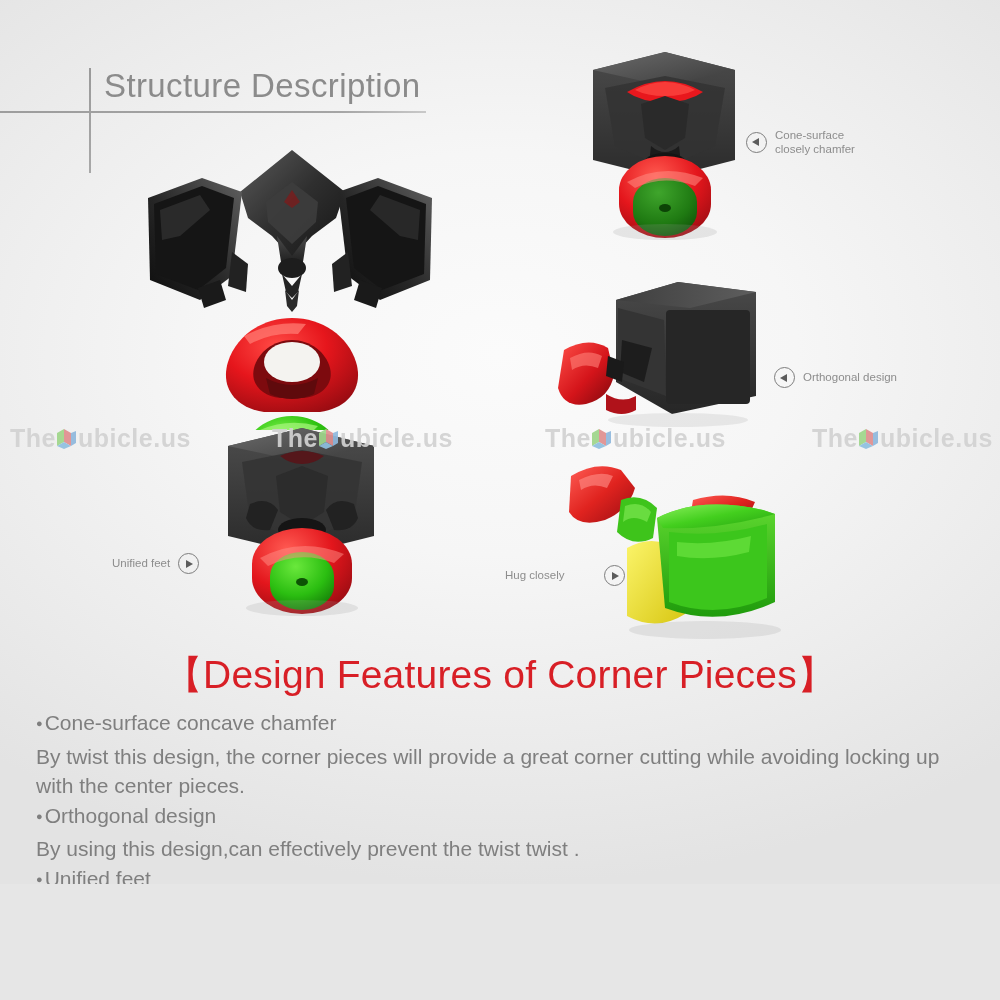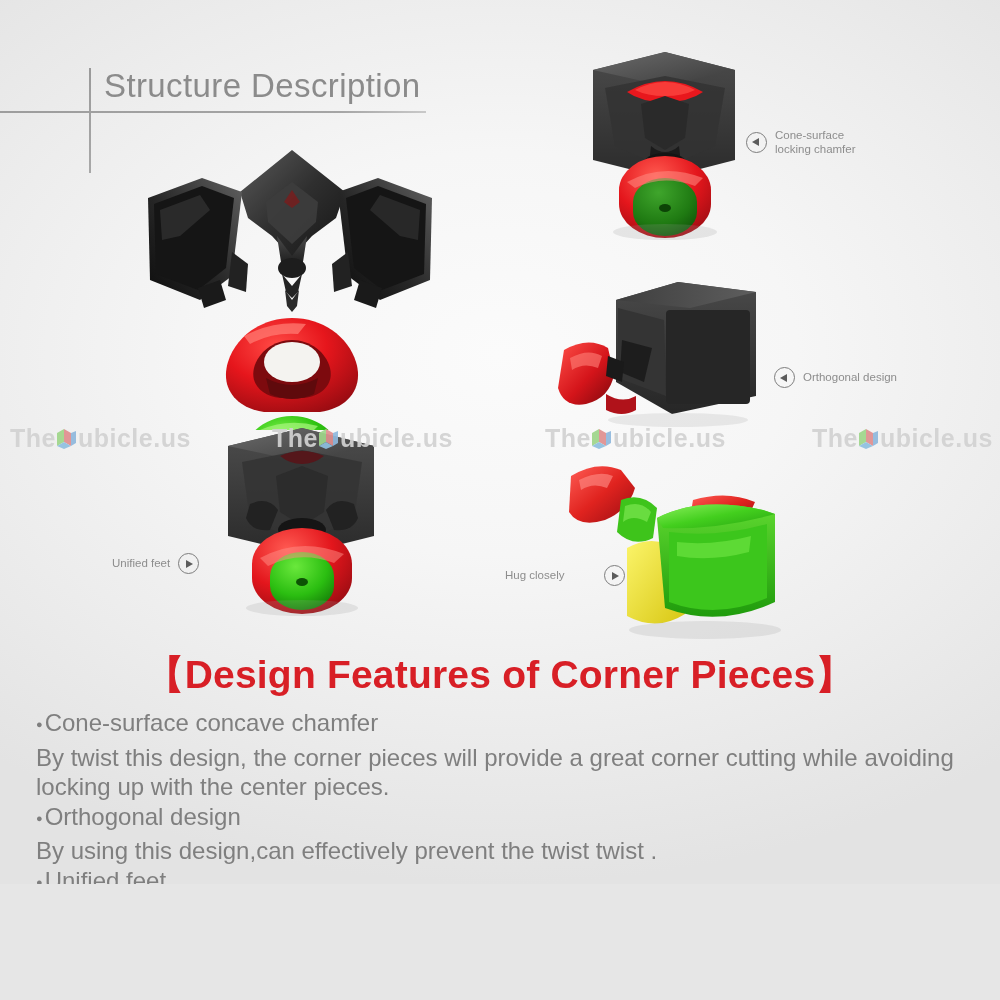--- a/index.html
+++ b/index.html
@@ -43,25 +43,25 @@
     font-size:25px;font-weight:700;color:#d2d2d2;letter-spacing:.5px;
     filter:blur(.7px);opacity:.92;user-select:none;}
   .wm .cube{display:inline-block;width:21px;height:21px;margin:0 1px 0 0;position:relative;top:2px;}
   #wm1{left:10px;} #wm2{left:272px;} #wm3{left:545px;} #wm4{left:812px;}
 
   
   .art{position:absolute;}
 
   
   .main-heading{position:absolute;left:0;top:648px;width:1000px;text-align:center;
-    font-size:39px;color:#d81f26;font-weight:700;letter-spacing:.2px;white-space:nowrap;}
+    font-size:39px;color:#d81f26;font-weight:400;letter-spacing:.2px;white-space:nowrap;}
 
   
   .body-copy{position:absolute;left:36px;top:708px;width:935px;
-    font-size:24px;color:#7f7f7f;line-height:29.5px;}
+    font-size:21px;color:#7f7f7f;line-height:29.5px;}
   .body-copy p{margin:0;}
   .bullet::before{content:"\25CF";font-size:11px;position:relative;top:-3px;margin-right:2px;}
 </style>
 </head>
 <body>
 
 <div id="page">
 
   <div class="hdr-vline"></div>
   <div class="hdr-hline"></div>
@@ -274,21 +274,21 @@
     <path d="M112 90 q36 4 74 -6 l-2 16 q-38 10 -72 4 Z" fill="#7ded4e" opacity=".5"></path>
     <ellipse cx="140" cy="178" rx="76" ry="9" fill="#9a9a9a" opacity=".20"></ellipse>
   </svg>
 
   <div class="callout two-line" id="callout-cone">
     <span class="cbtn left">
         <i></i>
       </span>
     <span>
       <span>Cone-surface</span><br>
-      <span>locking chamfer</span>
+      <span>closely chamfer</span>
     </span>
   </div>
 
   <div class="callout" id="callout-ortho">
     <span class="cbtn left">
         <i></i>
       </span>
     <span>Orthogonal design</span>
   </div>
 

